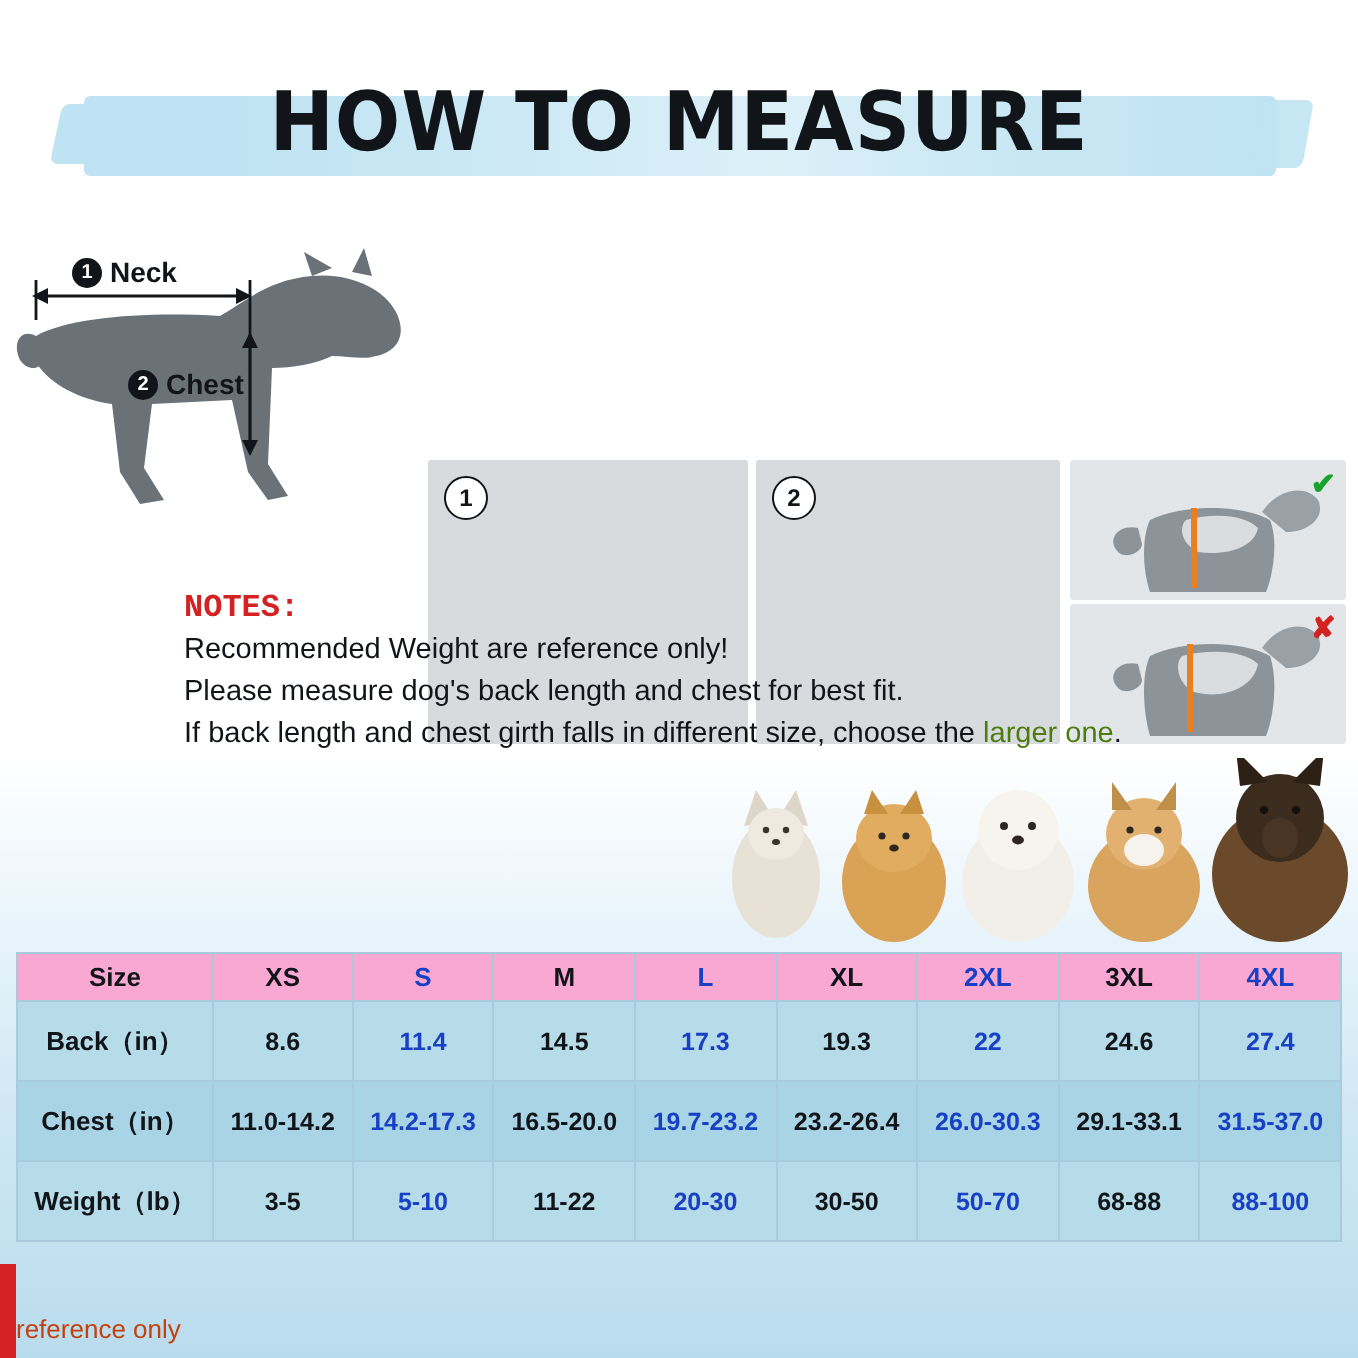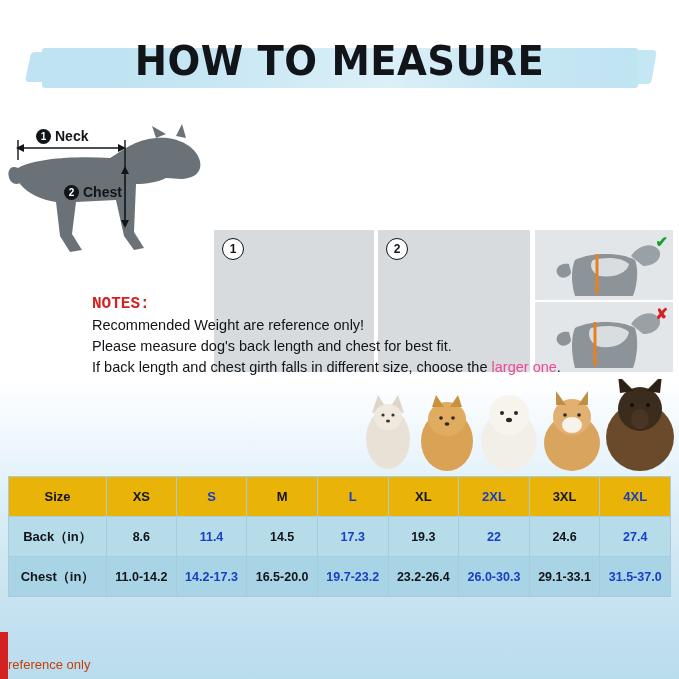--- a/index.html
+++ b/index.html
@@ -98,21 +98,21 @@
     position: absolute; text-align: center; color: #111418;
     font-size: 13.5px; line-height: 17px;
   }
   .cap1 { left: 214px; top: 272px; width: 168px; }
   .cap2 { left: 386px; top: 272px; width: 178px; }
 
   
   .notes { position: absolute; left: 92px; top: 295px; width: 560px; }
   .notes-title { color: #d42121; font-size: 16px; font-weight: bold; margin-bottom: 2px; font-family: Liberation Mono, monospace; }
   .notes-line { color: #111418; font-size: 14.5px; line-height: 21px; }
-  .hl-red { color: #ec4899; }
+  .hl-red { color: #4d7c0f; }
 
   
   .lower {
     position: absolute; left: 0; top: 379px; width: 679px; height: 300px;
     background: linear-gradient(180deg, #ffffff 0%, #e8f4fb 28%, #cfe7f3 60%, #b9dced 100%);
   }
 
   
   .table-wrap {
     position: absolute; left: 8px; top: 476px; width: 663px; height: 196px;
@@ -121,21 +121,21 @@
   th, td {
     text-align: center;
     font-size: 12.5px;
     color: #111418;
     padding: 0;
     height: 40px;
     border: 1px solid #a8ccdd;
     font-weight: bold;
     white-space: nowrap;
   }
-  thead th { background: #eab308; height: 40px; font-size: 13px; }
+  thead th { background: #f9a8d4; height: 24px; font-size: 13px; }
   tbody tr:nth-child(odd) td { background: #b6dbe9; }
   tbody tr:nth-child(even) td { background: #a9d4e5; }
   td.blue, th.blue { color: #1740c4; }
   td.firstcol, th.firstcol { width: 98px; font-size: 13px; }
 
   .ref-only {
     position: absolute; left: 8px; top: 657px;
     color: #c2410c; font-size: 13px;
   }
   .red-corner {
@@ -355,20 +355,31 @@
           <td class="firstcol">Chest（in）</td>
           <td>11.0-14.2</td>
           <td class="blue">14.2-17.3</td>
           <td>16.5-20.0</td>
           <td class="blue">19.7-23.2</td>
           <td>23.2-26.4</td>
           <td class="blue">26.0-30.3</td>
           <td>29.1-33.1</td>
           <td class="blue">31.5-37.0</td>
         </tr>
+        <tr>
+          <td class="firstcol">Weight（lb）</td>
+          <td>3-5</td>
+          <td class="blue">5-10</td>
+          <td>11-22</td>
+          <td class="blue">20-30</td>
+          <td>30-50</td>
+          <td class="blue">50-70</td>
+          <td>68-88</td>
+          <td class="blue">88-100</td>
+        </tr>
       </tbody>
     </table>
   </div>
 
   <div class="red-corner"></div>
   <div class="ref-only">reference only</div>
 
 </div>
 
 </body></html>

